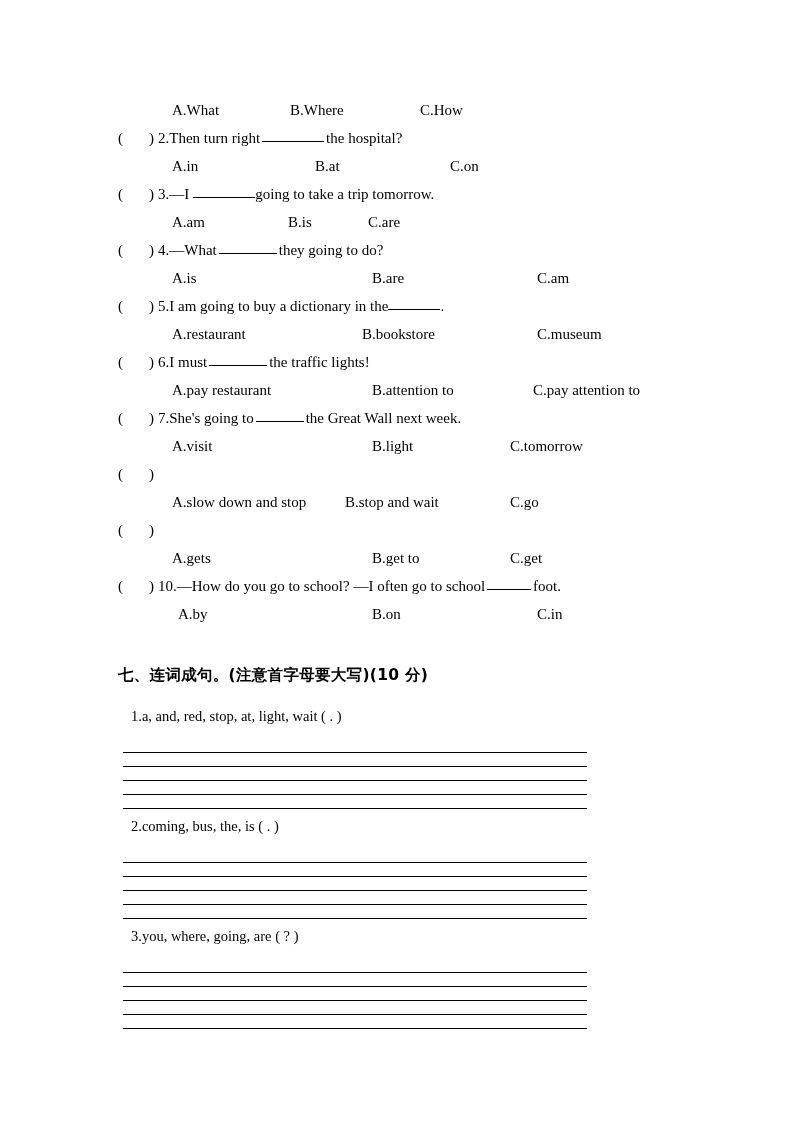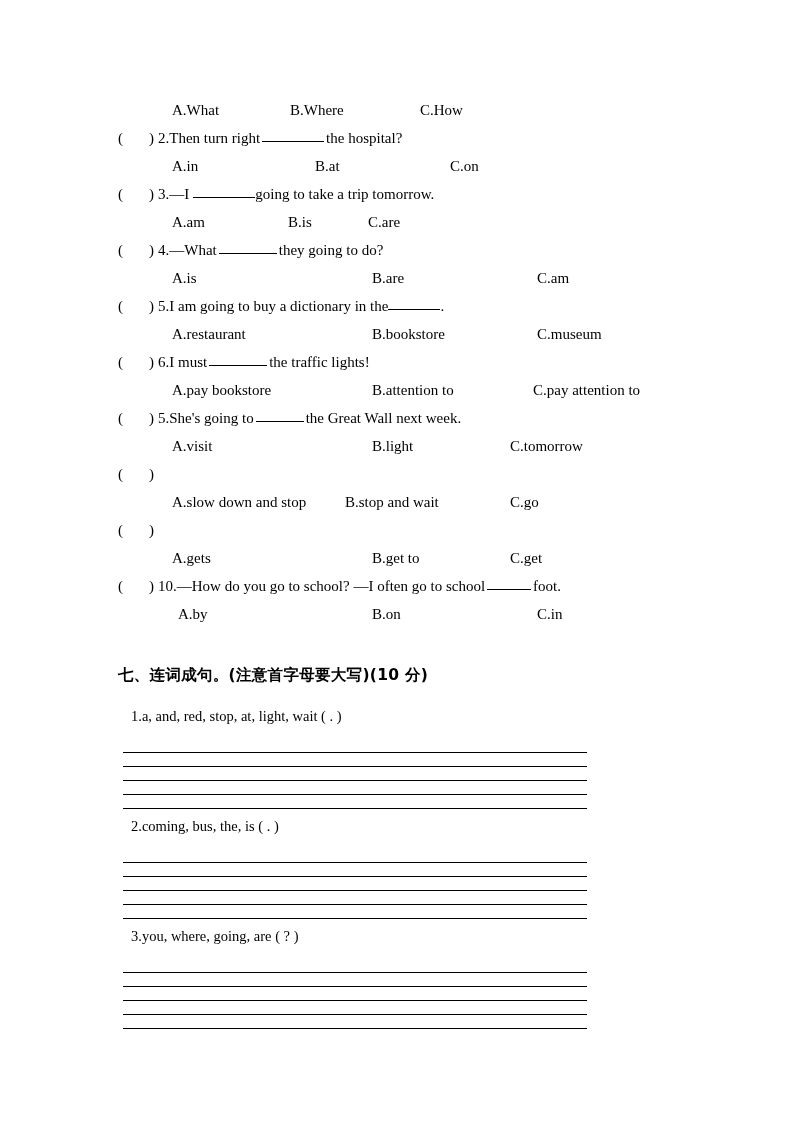--- a/index.html
+++ b/index.html
@@ -149,37 +149,37 @@
       <span class="opt" style="left:254px">B.are</span>
       <span class="opt" style="left:419px">C.am</span>
     </div>
 
     <div class="q-row">
       <span class="q-paren"><span class="lp">(</span><span class="rp">)</span></span>
       <span class="q-text"><span>5.I am going to buy a dictionary in the</span><span class="blank w3 tight"></span><span>.</span></span>
     </div>
     <div class="opt-row">
       <span class="opt" style="left:54px">A.restaurant</span>
-      <span class="opt" style="left:254px">B.bookstore</span>
+      <span class="opt" style="left:244px">B.bookstore</span>
       <span class="opt" style="left:419px">C.museum</span>
     </div>
 
     <div class="q-row">
       <span class="q-paren"><span class="lp">(</span><span class="rp">)</span></span>
       <span class="q-text"><span>6.I must</span><span class="blank w2"></span><span>the traffic lights!</span></span>
     </div>
     <div class="opt-row">
-      <span class="opt" style="left:54px">A.pay bookstore</span>
+      <span class="opt" style="left:54px">A.pay restaurant</span>
       <span class="opt" style="left:254px">B.attention to</span>
       <span class="opt" style="left:415px">C.pay attention to</span>
     </div>
 
     <div class="q-row">
       <span class="q-paren"><span class="lp">(</span><span class="rp">)</span></span>
-      <span class="q-text"><span>5.She's going to</span><span class="blank w4"></span><span>the Great Wall next week.</span></span>
+      <span class="q-text"><span>7.She's going to</span><span class="blank w4"></span><span>the Great Wall next week.</span></span>
     </div>
     <div class="opt-row">
       <span class="opt" style="left:54px">A.visit</span>
       <span class="opt" style="left:254px">B.light</span>
       <span class="opt" style="left:392px">C.tomorrow</span>
     </div>
 
     <div class="q-row">
       <span class="q-paren"><span class="lp">(</span><span class="rp">)</span></span>
     </div>

